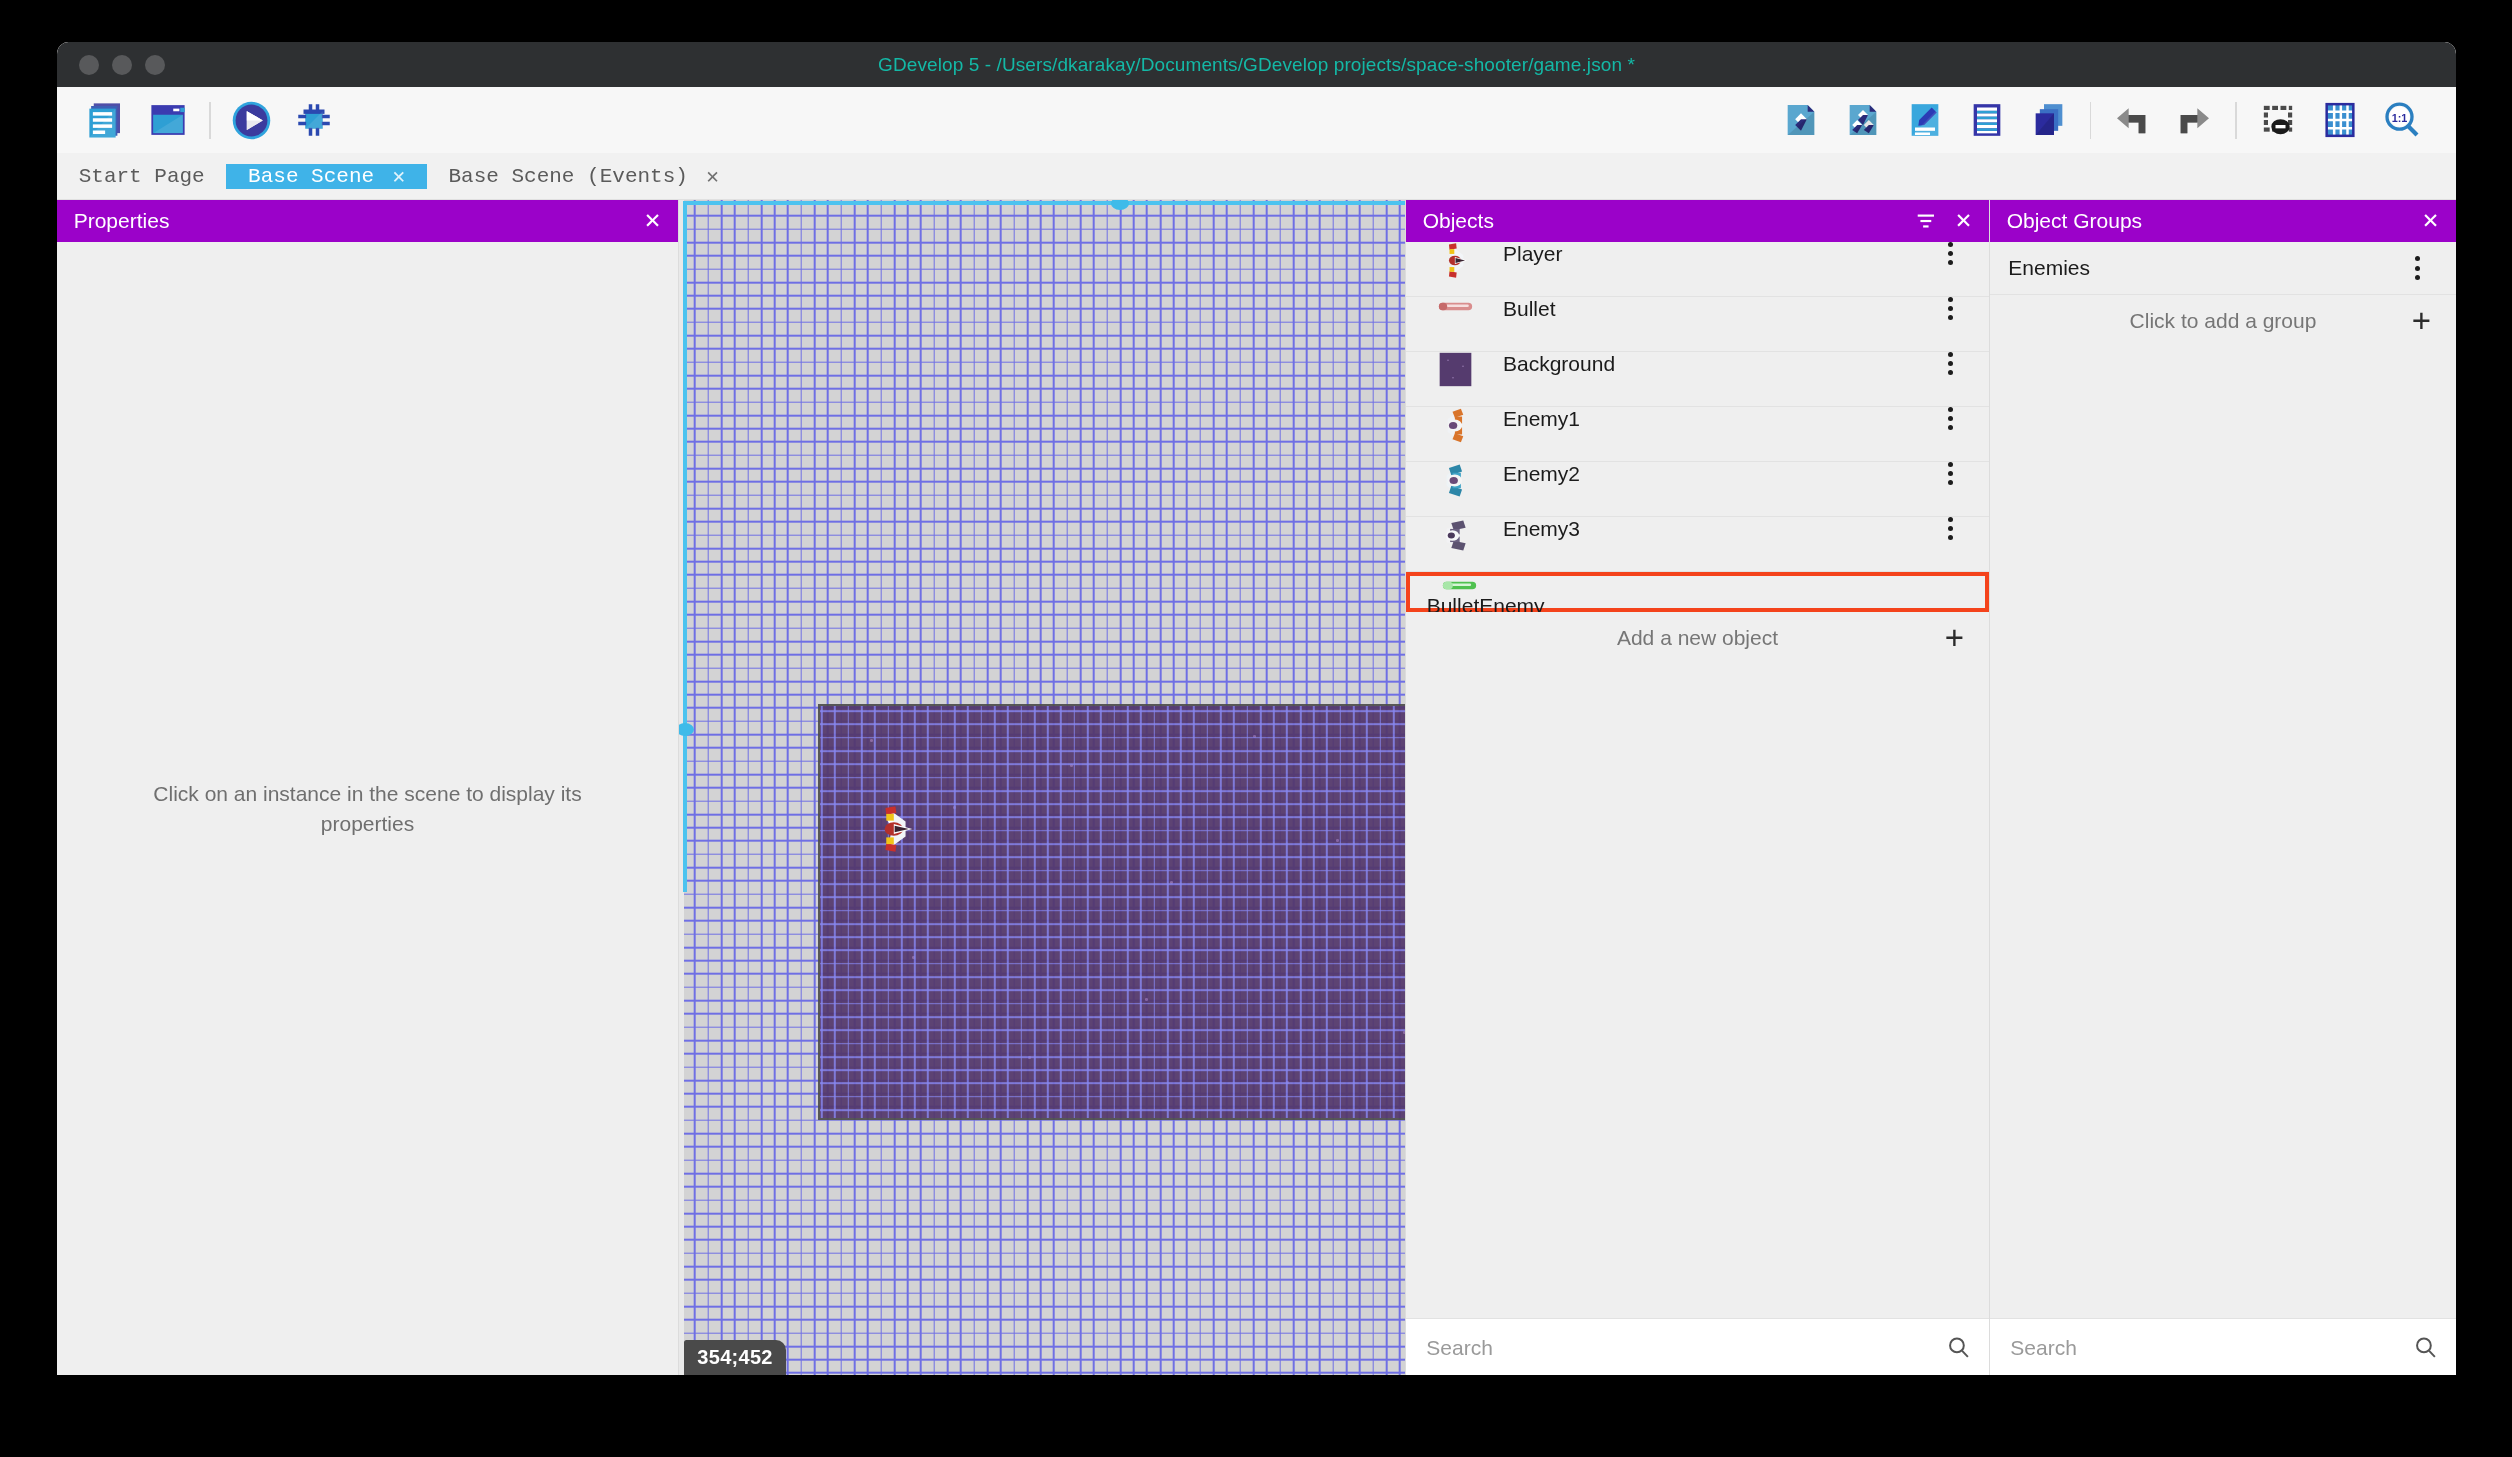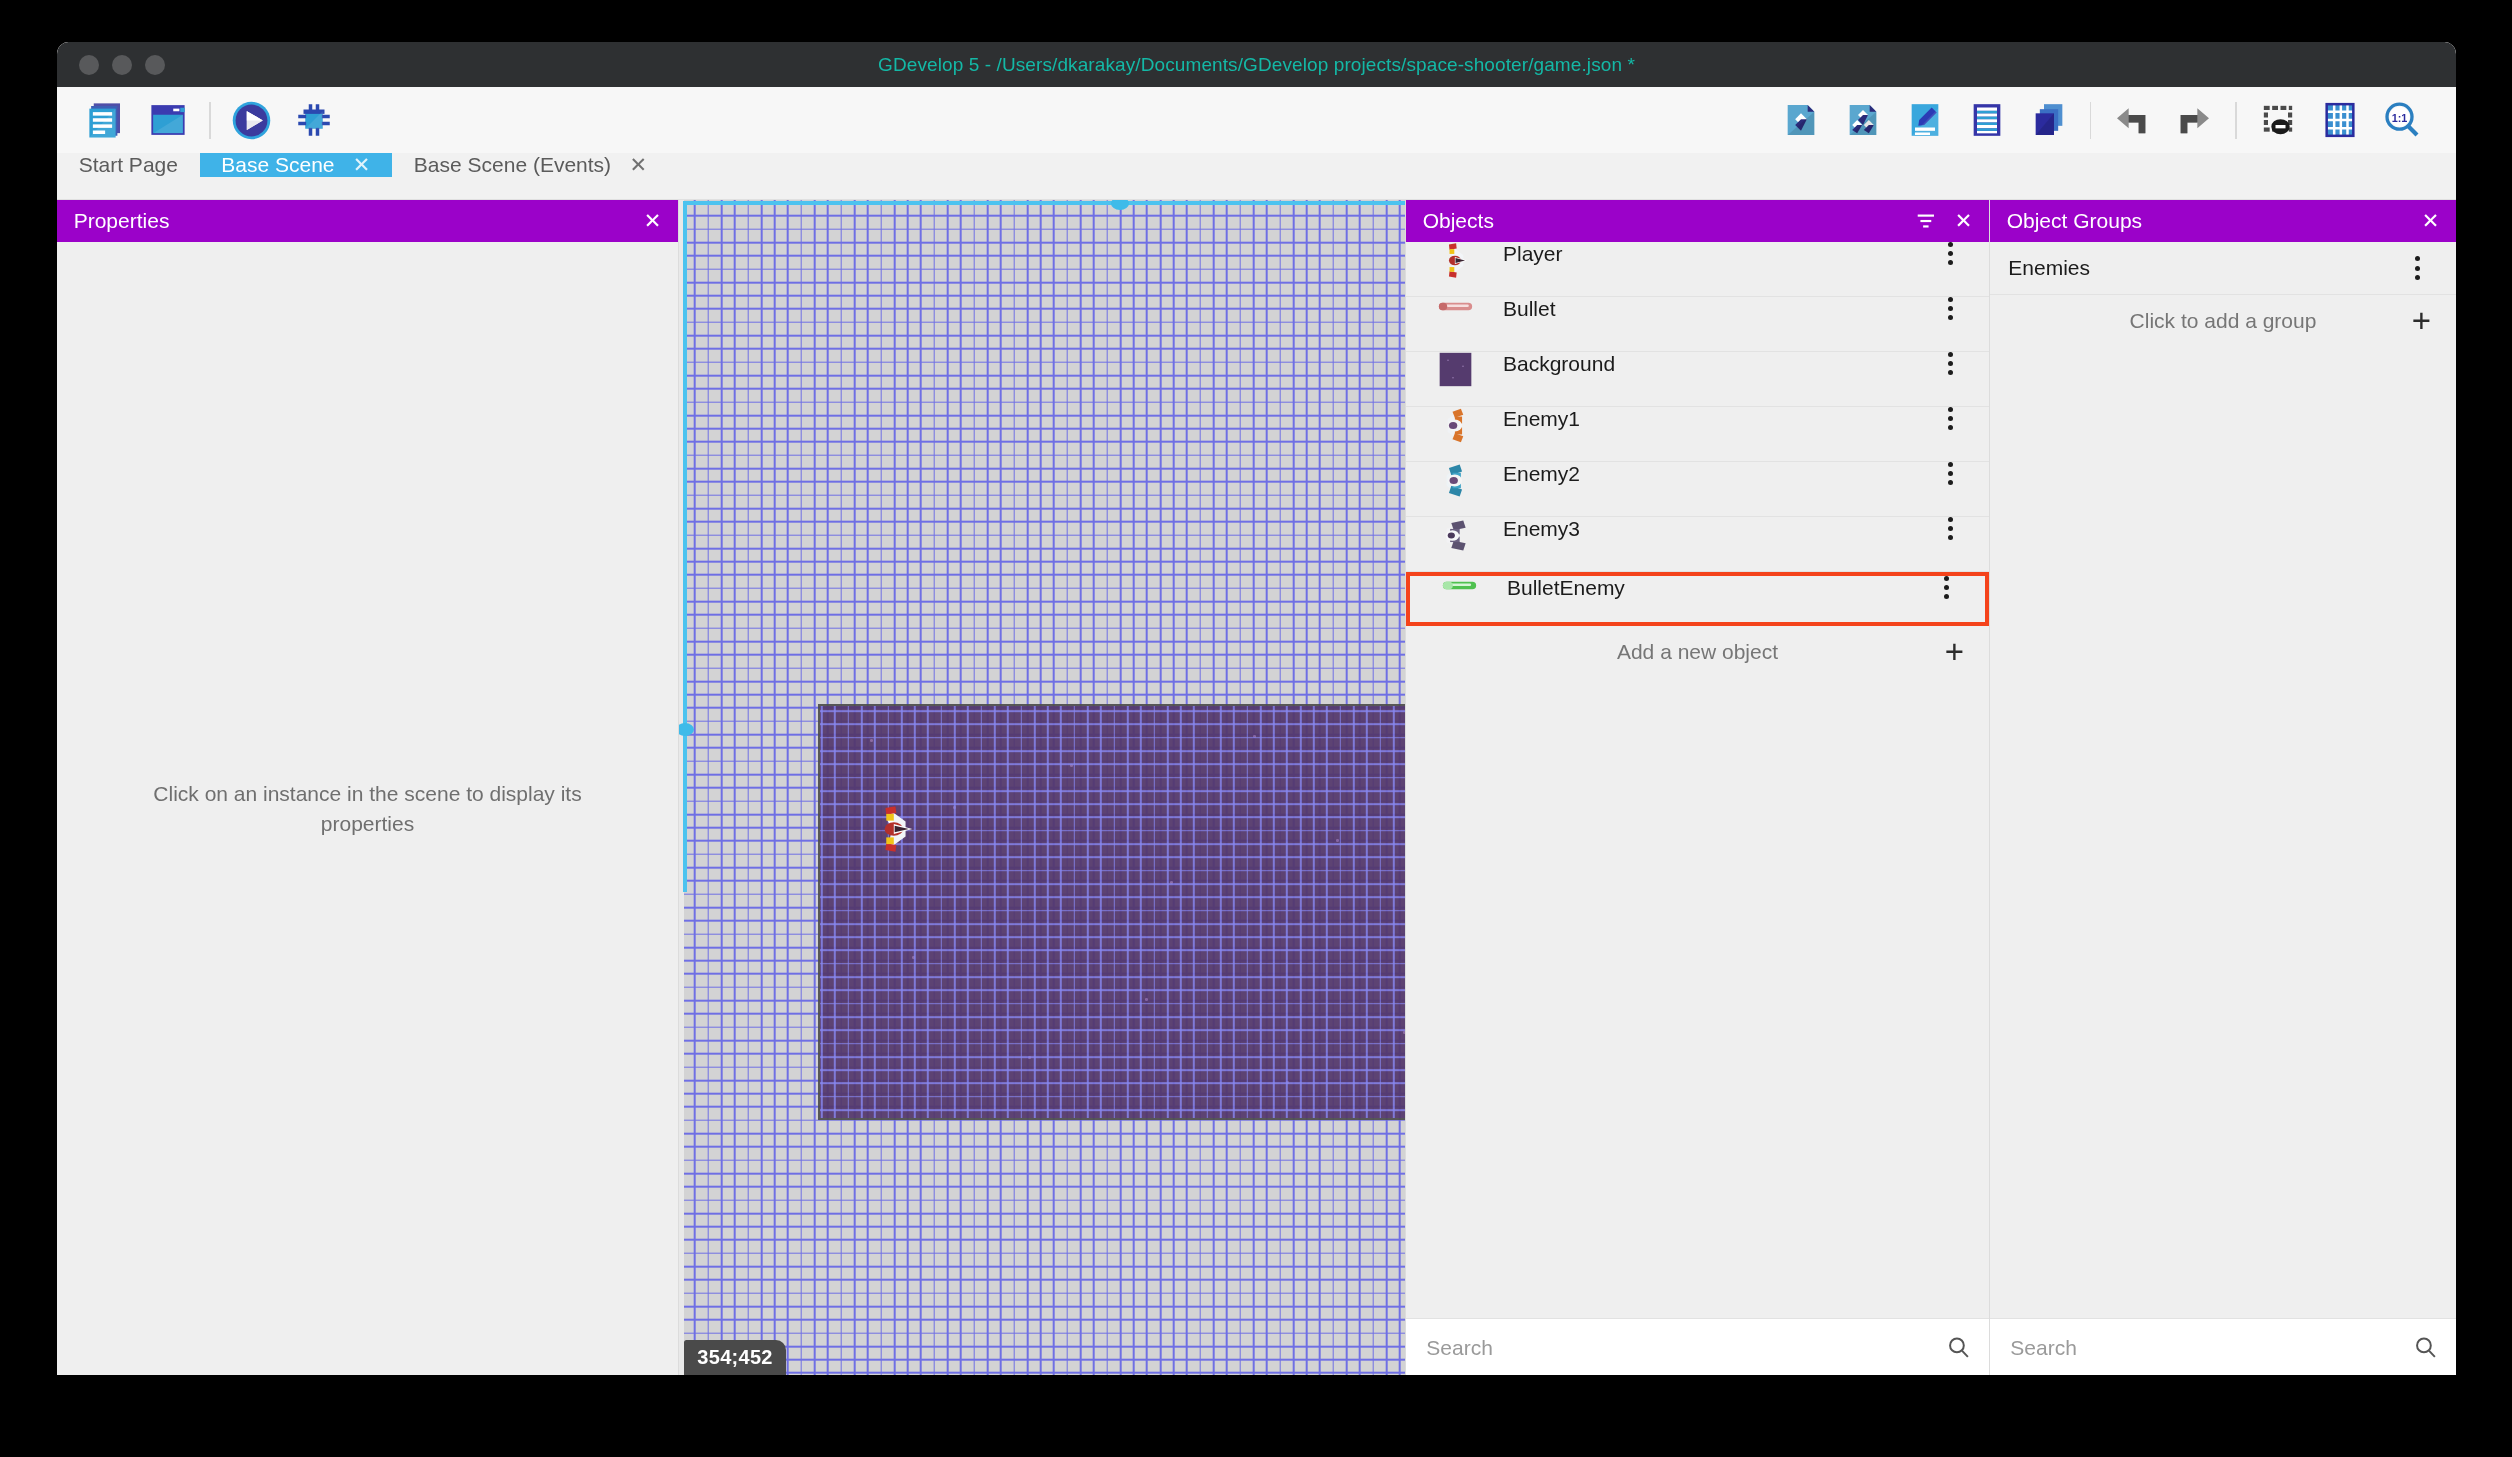--- a/index.html
+++ b/index.html
@@ -80,22 +80,23 @@
     width: 1.7px; height: 37px;
     background: #d9d9d9;
     margin: 0 10px;
   }
 
   
   .tabbar {
     height: 46px;
     background: #f1f1f1;
     display: flex;
-    align-items: flex-start;
+    align-items: center;
     border-bottom: 0.8px solid #e0e0e0;
+    font-family: Liberation Mono, monospace;
   }
   .tab {
     display: flex;
     align-items: center;
     padding: 0 21.7px;
     font-size: 21px;
     color: #5b5b5b;
     background: #f1f1f1;
     cursor: default;
     white-space: nowrap;
@@ -255,24 +256,25 @@
   .obj-row {
     position: relative;
     height: 54px;
     display: flex;
     align-items: flex-start;
     background: #efefef;
     border-bottom: 0.8px solid #e2e2e2;
   }
   .obj-row.selected {
     border: 4.2px solid #f4431b;
-    height: 54px;
+    height: 40px;
     box-sizing: border-box;
     border-left-width: 4.2px;
     border-right-width: 4.2px;
+    flex-direction: column;
   }
   .obj-thumb {
     width: 62px;
     display: flex; align-items: center; justify-content: center;
     margin-left: 18.3px;
     flex: none;
   }
   .obj-name {
     flex: 1;
     font-size: 21px;

